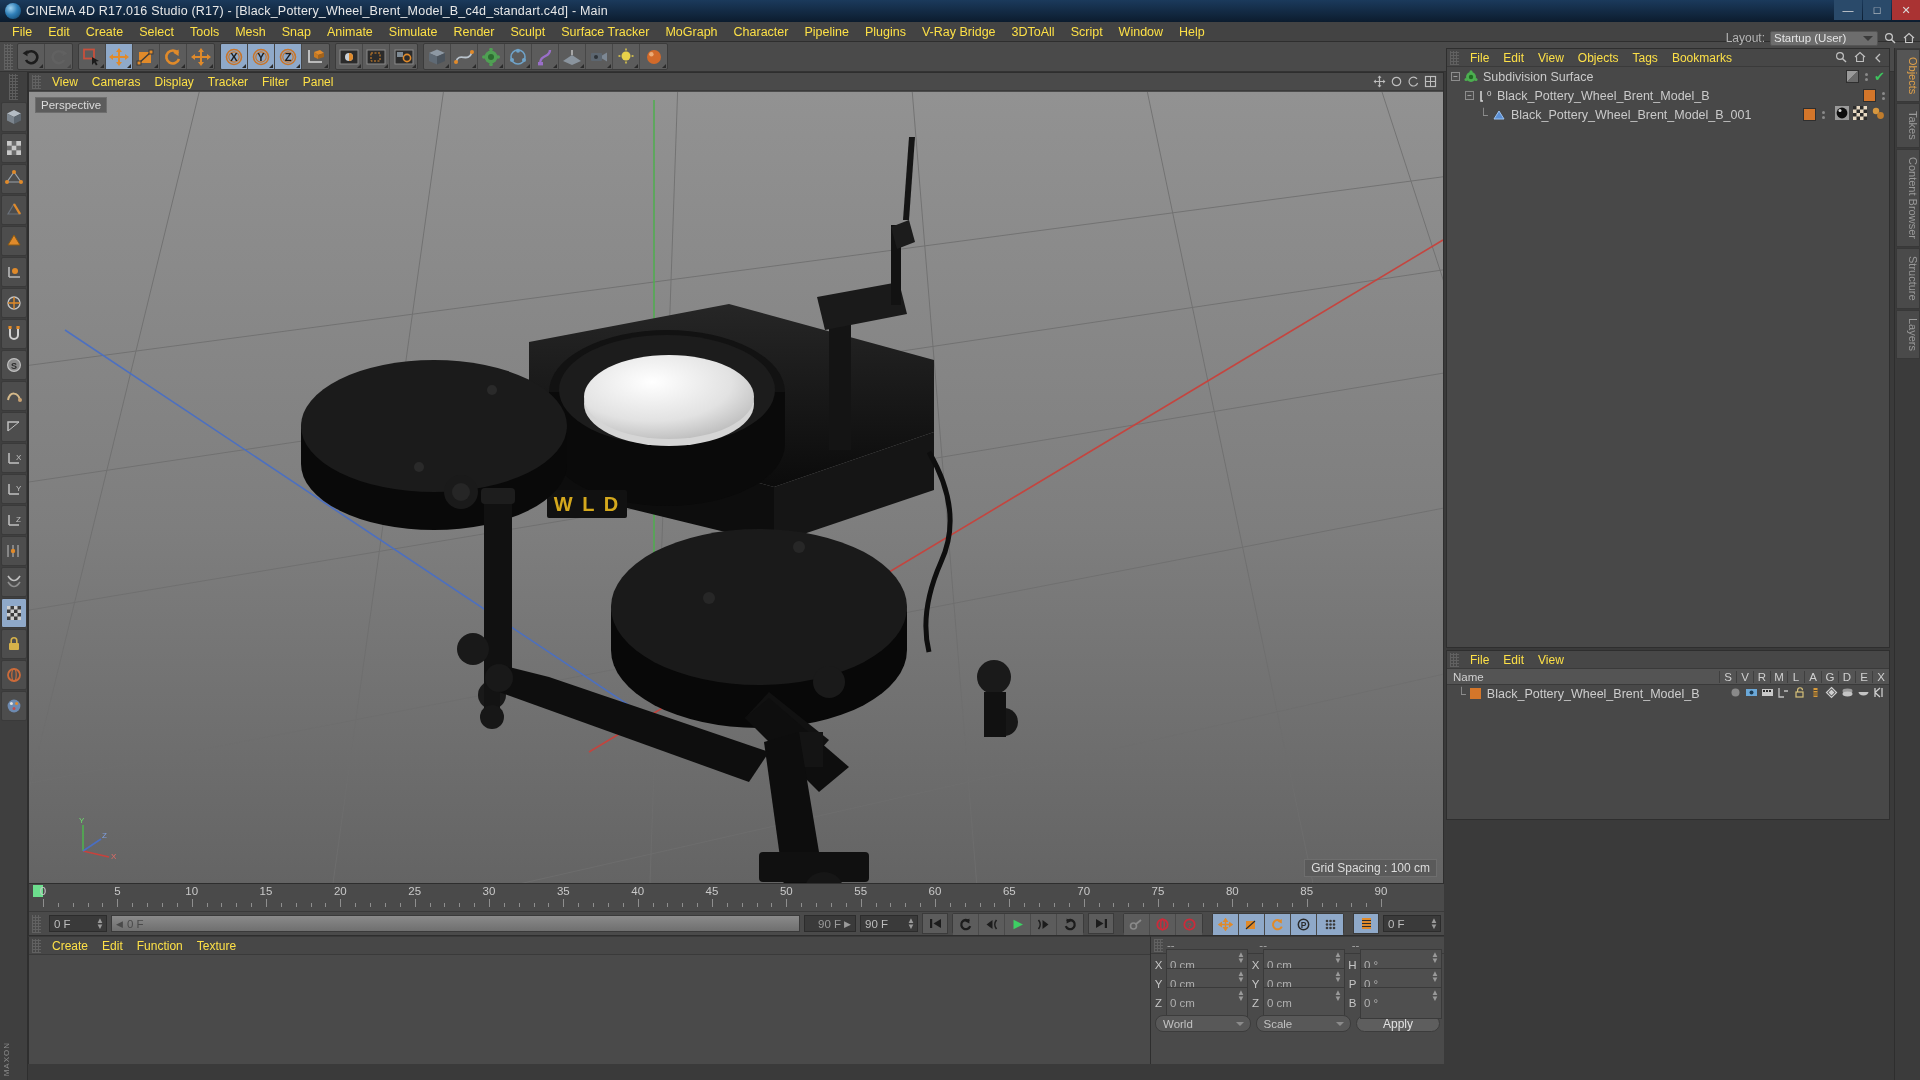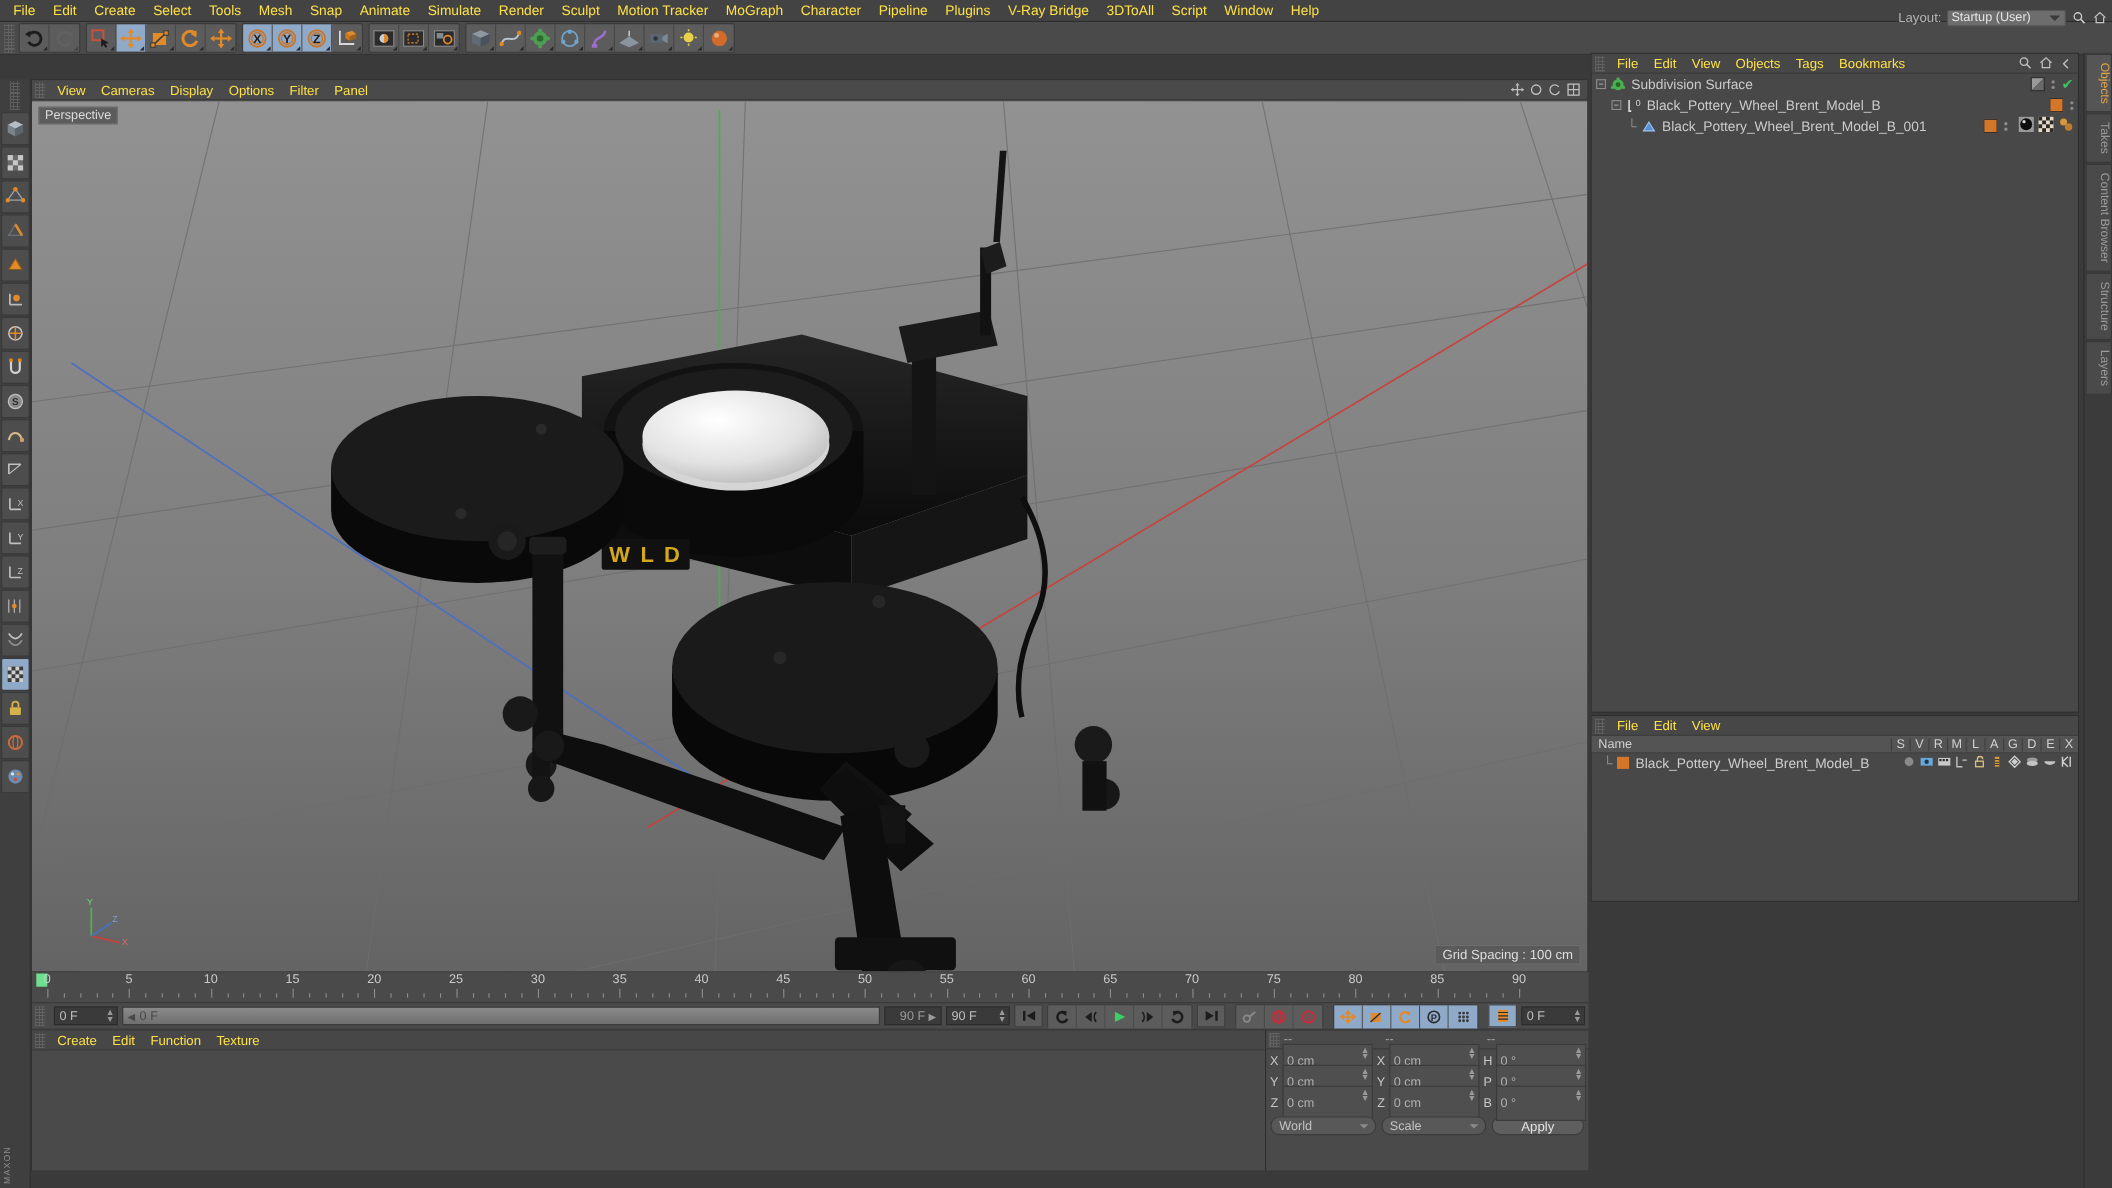--- a/index.html
+++ b/index.html
@@ -170,35 +170,44 @@
     font-size:12px; color:#c4c4c4;}
   .sb-grip{ width:9px;height:13px; background-image:
     repeating-linear-gradient(0deg,#6f6f6f 0 1px,transparent 1px 3px),
     repeating-linear-gradient(90deg,#6f6f6f 0 1px,transparent 1px 3px); opacity:.6; margin-right:6px;}
 </style>
 </head>
 <body>
 
 <div id="app">
 
+  <div class="titlebar">
+    <div class="tb-logo"></div>
+    <div class="tb-title">CINEMA 4D R17.016 Studio (R17) - [Black_Pottery_Wheel_Brent_Model_B_c4d_standart.c4d] - Main</div>
+    <div class="tb-btns">
+      <div class="tb-btn">—</div>
+      <div class="tb-btn">□</div>
+      <div class="tb-btn close">✕</div>
+    </div>
+  </div>
 
   <div class="menubar">
     <div id="menu-items" style="display:flex;align-items:center;">
         <div class="menu-item">File</div>
         <div class="menu-item">Edit</div>
         <div class="menu-item">Create</div>
         <div class="menu-item">Select</div>
         <div class="menu-item">Tools</div>
         <div class="menu-item">Mesh</div>
         <div class="menu-item">Snap</div>
         <div class="menu-item">Animate</div>
         <div class="menu-item">Simulate</div>
         <div class="menu-item">Render</div>
         <div class="menu-item">Sculpt</div>
-        <div class="menu-item">Motion Tracker</div>
+        <div class="menu-item">Surface Tracker</div>
         <div class="menu-item">MoGraph</div>
         <div class="menu-item">Character</div>
         <div class="menu-item">Pipeline</div>
         <div class="menu-item">Plugins</div>
         <div class="menu-item">V-Ray Bridge</div>
         <div class="menu-item">3DToAll</div>
         <div class="menu-item">Script</div>
         <div class="menu-item">Window</div>
         <div class="menu-item">Help</div>
       </div>
@@ -585,21 +594,21 @@
     </div>
   </div>
 
   <div class="vpwrap">
     <div class="vp-menubar">
       <div class="grip" style="height:14px;"></div>
       <div id="vp-menu" style="display:flex;align-items:center;">
           <div class="menu-item">View</div>
           <div class="menu-item">Cameras</div>
           <div class="menu-item">Display</div>
-          <div class="menu-item">Options</div>
+          <div class="menu-item">Tracker</div>
           <div class="menu-item">Filter</div>
           <div class="menu-item">Panel</div>
         </div>
       <div class="vp-axis-ico">
         <svg width="13" height="13" viewBox="0 0 13 13">
             <path d="M6.5 1 L6.5 12 M1 6.5 L12 6.5" stroke="#bdbdbd" stroke-width="1.2"></path>
             <path d="M6.5 0.6 l2 2.2 h-4z M6.5 12.4 l2 -2.2 h-4z M0.6 6.5 l2.2 2 v-4z M12.4 6.5 l-2.2 2 v-4z" fill="#bdbdbd"></path>
           </svg>
         <svg width="13" height="13" viewBox="0 0 13 13">
             <circle cx="6.5" cy="6.5" r="4.2" fill="none" stroke="#bdbdbd" stroke-width="1.2"></circle>

